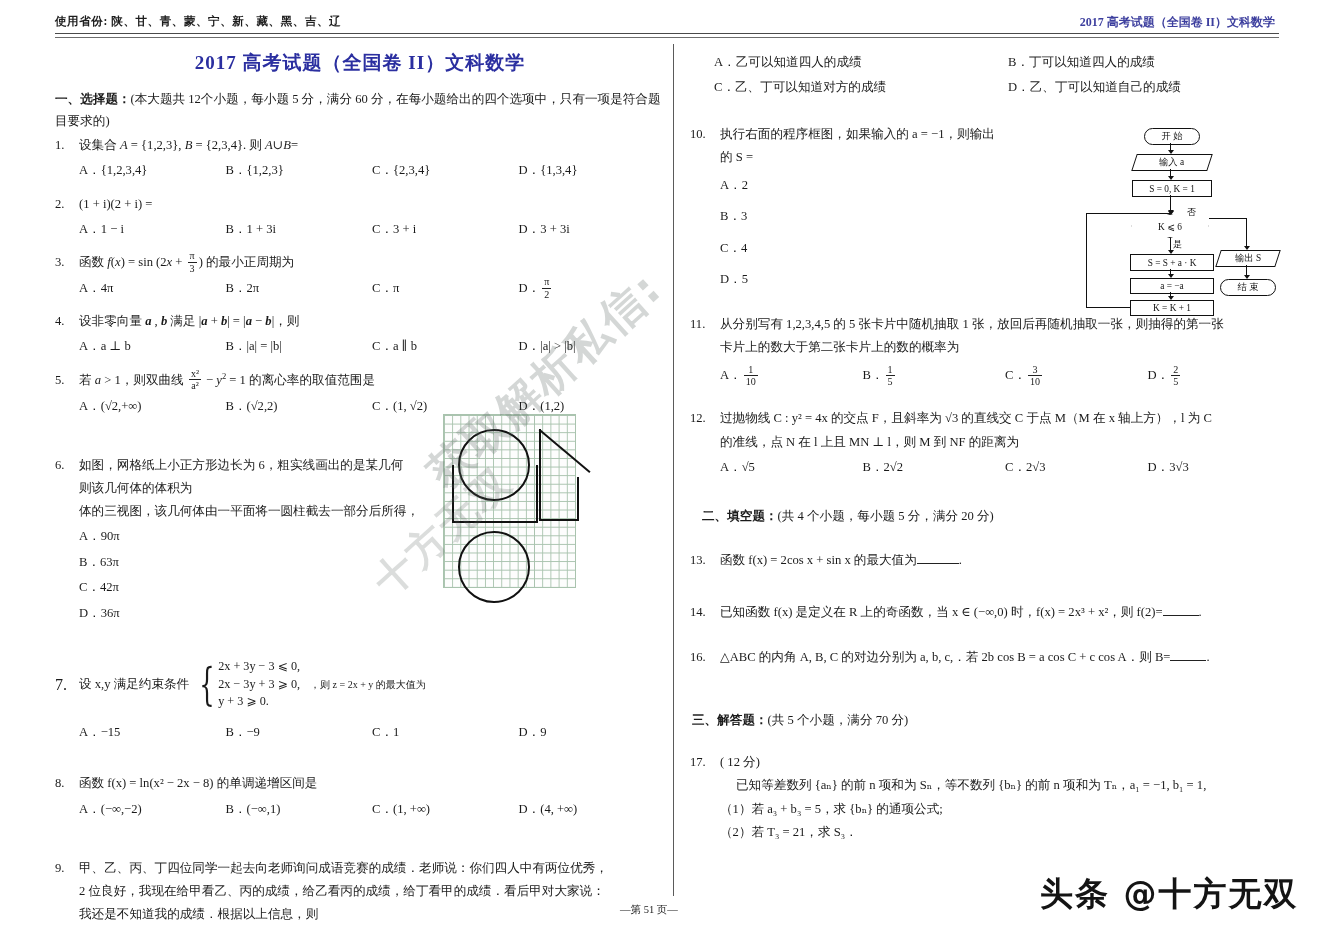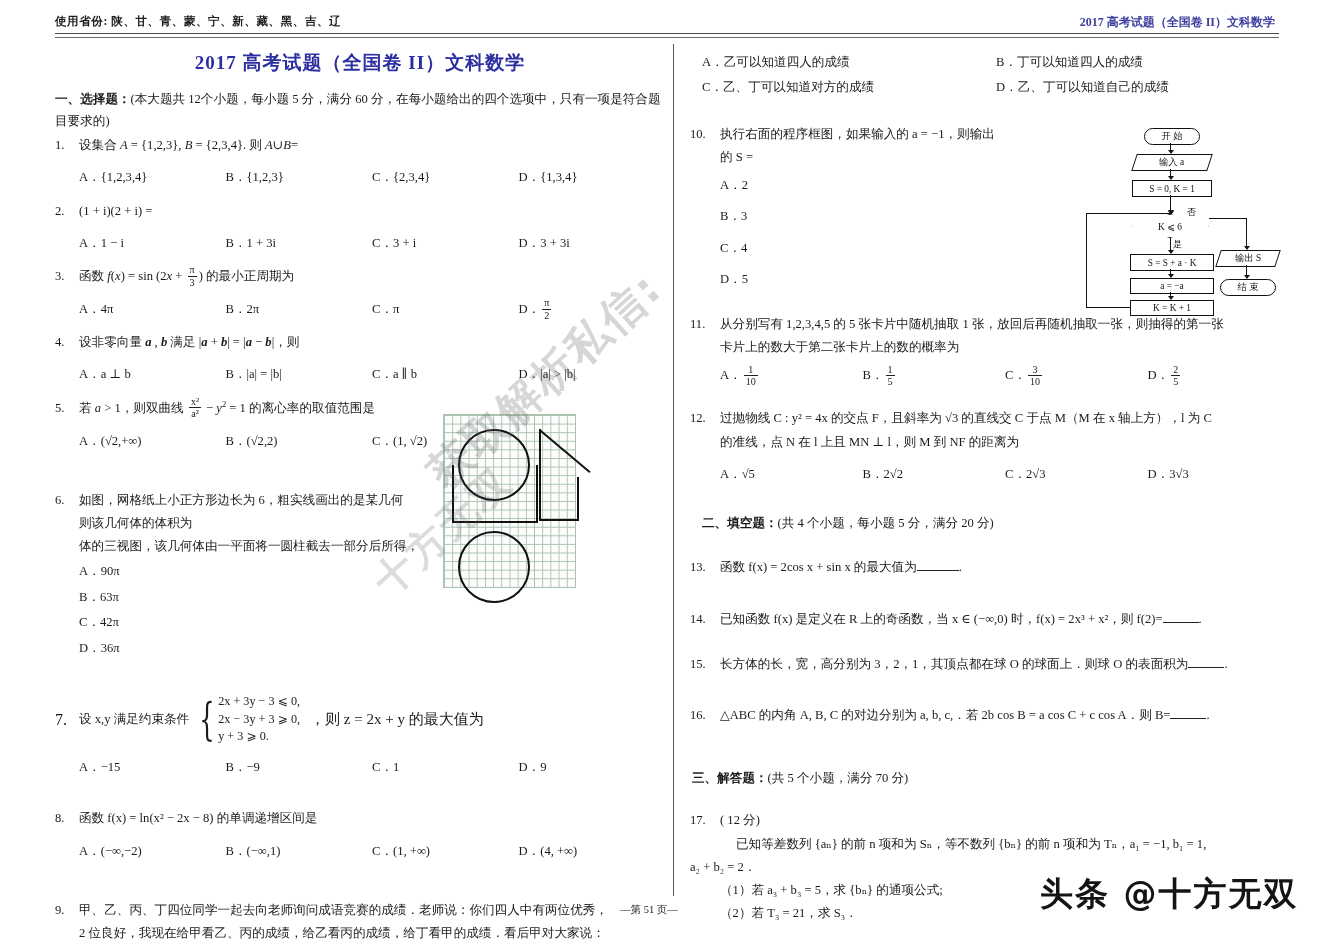--- a/index.html
+++ b/index.html
@@ -32,26 +32,26 @@
 
   
   .sec-head{font-size:12.6px;font-weight:bold;margin:0 0 2px 0;line-height:1.75;}
   .sec-head .norm{font-weight:normal;}
   .para{font-size:12.6px;line-height:1.8;margin:0;}
   .qwrap{margin-bottom:9px;position:relative;}
   .qline{display:flex;align-items:flex-start;font-size:12.6px;line-height:1.85;}
   .qnum{width:24px;flex:0 0 24px;text-align:left;}
   .qbody{flex:1 1 auto;}
   .qcont{margin-left:24px;font-size:12.6px;line-height:1.85;}
-  .opts{display:flex;margin-left:24px;margin-top:8px;font-size:12.6px;line-height:2.0;}
+  .opts{display:flex;margin-left:24px;margin-top:1px;font-size:12.6px;line-height:2.0;}
   .opts > div{width:25%;}
   .opts.w4 > div{width:25%;}
   .optstack{margin-left:24px;font-size:12.6px;line-height:2.05;}
   .opt2{display:flex;margin-left:12px;font-size:12.6px;line-height:1.95;}
-  .opt2 > div{width:50%;}
+  .opt2 > div{width:50%;margin-left:12px;}
 
   
   i,.mi{font-family:"Liberation Serif","DejaVu Serif",serif;font-style:italic;}
   .bm{font-style:italic;font-weight:bold;}
   .frac{display:inline-block;vertical-align:middle;text-align:center;
     font-size:.80em;line-height:1.12;margin:0 2px;position:relative;top:-.1em;}
   .frac .num{display:block;padding:0 2px;border-bottom:1px solid #222;}
   .frac .den{display:block;padding:0 2px;}
   sup{font-size:.68em;vertical-align:super;}
   .blank{display:inline-block;width:42px;border-bottom:1.1px solid #222;height:.85em;
@@ -231,21 +231,21 @@
     <div class="qwrap">
       <div class="sysrow" style="margin-left:0">
         <span class="qnum">7.</span>
         <span class="pre" style="font-size:12.6px">设 x,y 满足约束条件</span>
         <span class="brace">{</span>
         <span class="sysbody">
           <div>2x + 3y − 3 ⩽ 0,</div>
           <div>2x − 3y + 3 ⩾ 0,</div>
           <div>y + 3 ⩾ 0.</div>
         </span>
-        <span class="post" style="font-size:15px">，则 z = 2x + y 的最大值为</span>
+        <span class="post" style="font-size:10px">，则 z = 2x + y 的最大值为</span>
       </div>
       <div class="opts w4" style="margin-top:9px">
         <div>A．−15</div>
         <div>B．−9</div>
         <div>C．1</div>
         <div>D．9</div>
       </div>
     </div>
 
     <div style="height:18px"></div>
@@ -365,26 +365,20 @@
       </div>
     </div>
 
     <div class="qwrap" style="margin-bottom:22px">
       <div class="qline">
         <span class="qnum" style="width:30px;flex:0 0 30px">14.</span>
         <span class="qbody"><span>已知函数 f(x) 是定义在 R 上的奇函数，当 x ∈ (−∞,0) 时，f(x) = 2x³ + x²，则 f(2)=</span><span class="blank sm"></span><span>.</span></span>
       </div>
     </div>
 
-    <div class="qwrap" style="margin-bottom:28px">
-      <div class="qline">
-        <span class="qnum" style="width:30px;flex:0 0 30px">15.</span>
-        <span class="qbody"><span>长方体的长，宽，高分别为 3，2，1，其顶点都在球 O 的球面上．则球 O 的表面积为</span><span class="blank sm"></span><span>.</span></span>
-      </div>
-    </div>
 
     <div class="qwrap" style="margin-bottom:22px">
       <div class="qline">
         <span class="qnum" style="width:30px;flex:0 0 30px">16.</span>
         <span class="qbody"><span>△ABC 的内角 A, B, C 的对边分别为 a, b, c,．若 2b cos B = a cos C + c cos A．则 B=</span><span class="blank sm"></span><span>.</span></span>
       </div>
     </div>
 
     <div style="height:18px"></div>
 
@@ -393,21 +387,20 @@
     </div>
 
     <div style="height:18px"></div>
 
     <div class="qwrap">
       <div class="qline">
         <span class="qnum" style="width:30px;flex:0 0 30px">17.</span>
         <span class="qbody">( 12 分)</span>
       </div>
       <div class="qcont" style="margin-left:30px;text-indent:16px">已知等差数列 {aₙ} 的前 n 项和为 Sₙ，等不数列 {bₙ} 的前 n 项和为 Tₙ，a₁ = −1, b₁ = 1,</div>
-      <div class="para">a₂ + b₂ = 2．</div>
       <div class="qcont" style="margin-left:30px">（1）若 a₃ + b₃ = 5，求 {bₙ} 的通项公式;</div>
       <div class="qcont" style="margin-left:30px">（2）若 T₃ = 21，求 S₃．</div>
     </div>
 
   </div>
 
   <div class="flow">
 
     <div class="fbox fterm" style="left:36px;top:0;width:54px;height:15px;">开 始</div>
     <div class="farrow" style="left:62px;top:15px;height:9px;"></div>

